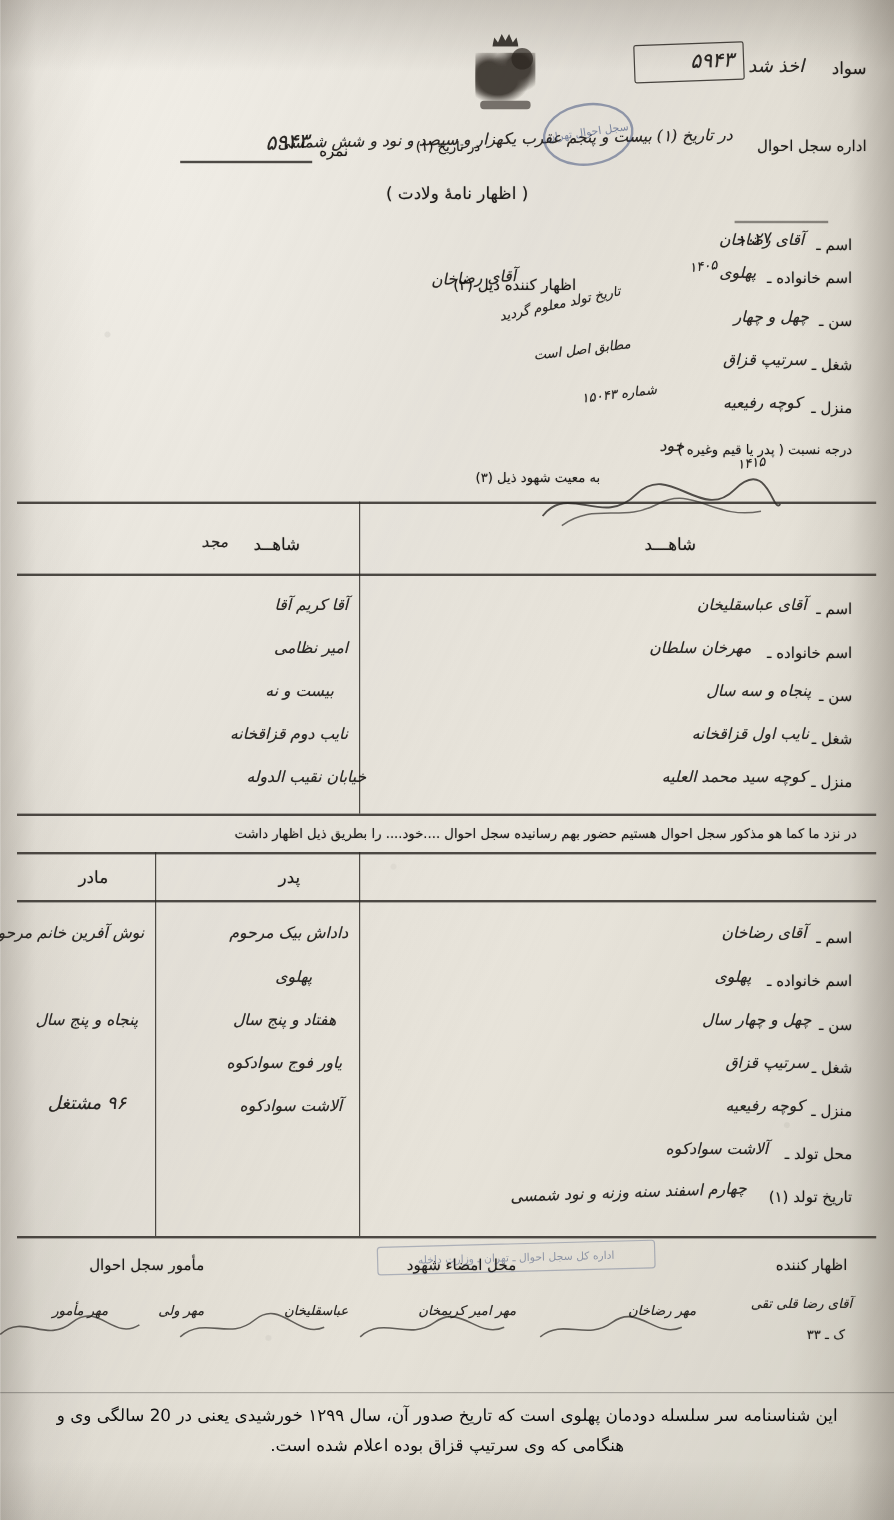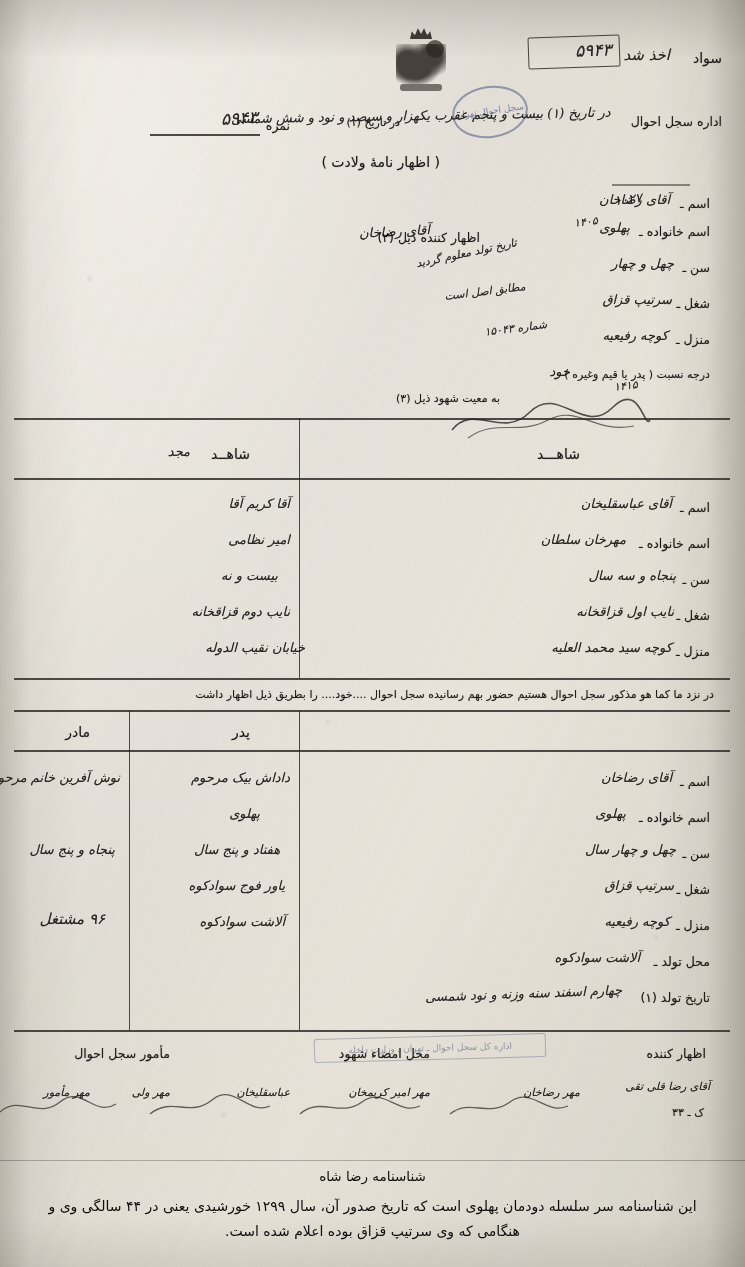--- a/index.html
+++ b/index.html
@@ -303,16 +303,15 @@
       <path d="M310 30 C330 12, 350 34, 372 18 S408 32, 430 22" fill="none" stroke="#171412" stroke-width="1.3" opacity=".75"></path>
       <path d="M460 30 C480 14, 498 34, 520 18 S556 32, 578 22" fill="none" stroke="#171412" stroke-width="1.3" opacity=".75"></path>
     </svg>
 
   </div>
 
   <div id="edge-shade"></div>
   <div id="cap-rule"></div>
 
   <div id="caption">
-    <div class="c1">شناسنامه رضا شاه</div>
-    <div class="c2">این شناسنامه سر سلسله دودمان پهلوی است که تاریخ صدور آن، سال ۱۲۹۹ خورشیدی یعنی در ۴۴ سالگی وی و هنگامی که وی سرتیپ قزاق بوده اعلام شده است.</div>
+    <div class="c2">این شناسنامه سر سلسله دودمان پهلوی است که تاریخ صدور آن، سال ۱۲۹۹ خورشیدی یعنی در 20 سالگی وی و هنگامی که وی سرتیپ قزاق بوده اعلام شده است.</div>
   </div>
 </div>
 
 </body></html>

